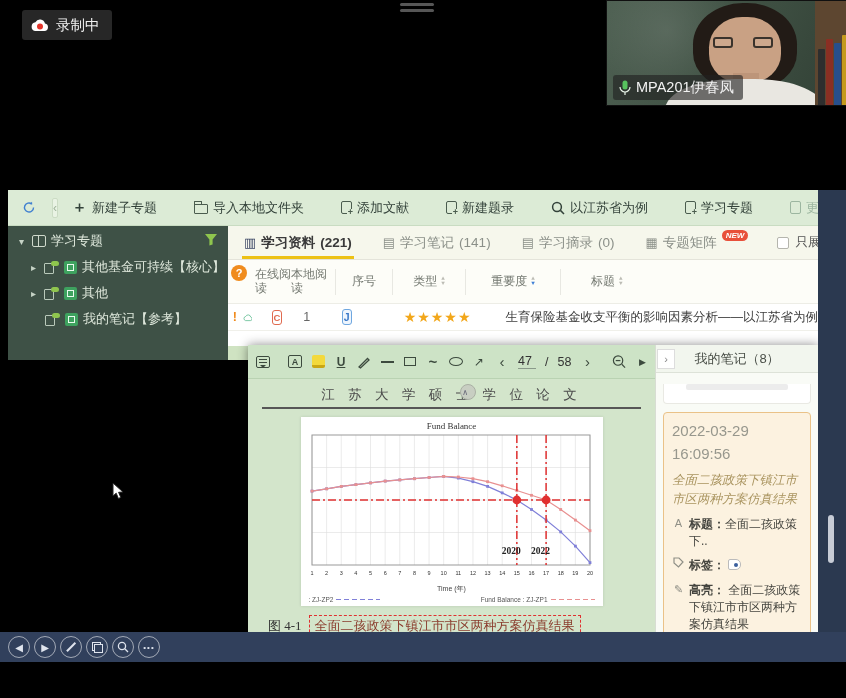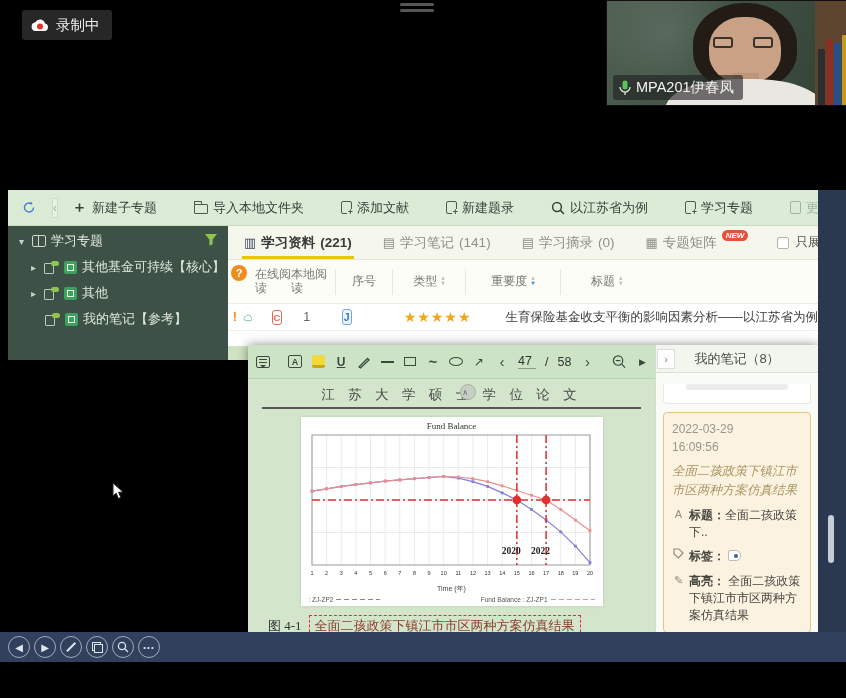--- a/index.html
+++ b/index.html
@@ -137,21 +137,21 @@
   .notes { width:163px; background:#f9fbf6; border-left:1px solid #d8ddd3; position:relative; font-size:12px; overflow:hidden; }
   .notes-hdr { height:28px; background:#f2f6ee; border-bottom:1px solid #dde2d8; display:flex; align-items:center; justify-content:center;
     color:#4a4f48; font-size:13px; }
   .notes-back { position:absolute; left:1px; top:4px; width:18px; height:20px; background:#fff; border:1px solid #ddd;
     display:flex; align-items:center; justify-content:center; color:#888; font-size:11px; }
   .notes-body { padding:6px 7px 0 7px; }
   .note-partial { height:20px; background:#fff; border:1px solid #e9e9e3; border-top:none; border-radius:0 0 4px 4px; margin-bottom:8px; }
   .note-partial i { display:block; width:70%; height:6px; background:#ececec; margin:5px auto 0 auto; border-radius:2px; }
   .note-card { border-radius:4px; padding:7px 8px; }
   .note-card.hl { background:#fcf2e0; border:1px solid #eac288; }
-  .nd { color:#97978d; font-size:12px; line-height:1.5; }
+  .nd { color:#97978d; font-size:15px; line-height:1.5; }
   .nq { font-style:italic; color:#a9945f; font-size:12.5px; margin-top:6px; line-height:1.5; }
   .nf { display:flex; gap:4px; margin-top:7px; color:#45453f; font-size:12px; line-height:1.45; }
   .nf .nf-ic { color:#8f8f86; font-size:11px; width:13px; flex:none; text-align:center; }
   .tag-chip { display:inline-block; width:13px; height:11px; background:#fff; border:1px solid #bbb; border-radius:2px 5px 5px 2px; position:relative; top:1px; }
   .tag-chip::before { content:""; position:absolute; right:2px; top:3px; width:4px; height:4px; background:#3a5f9e; border-radius:50%; }
 
   
   .right-strip { position:absolute; left:818px; top:190px; width:28px; height:442px; background:#2b3950; }
   .scroll-pill { position:absolute; left:10px; top:325px; width:6px; height:48px; background:#c7ccd6; border-radius:3px; }
   .floating-label { position:absolute; left:22px; top:424px; height:34px; background:rgba(47,52,46,.96); border-radius:3px;

